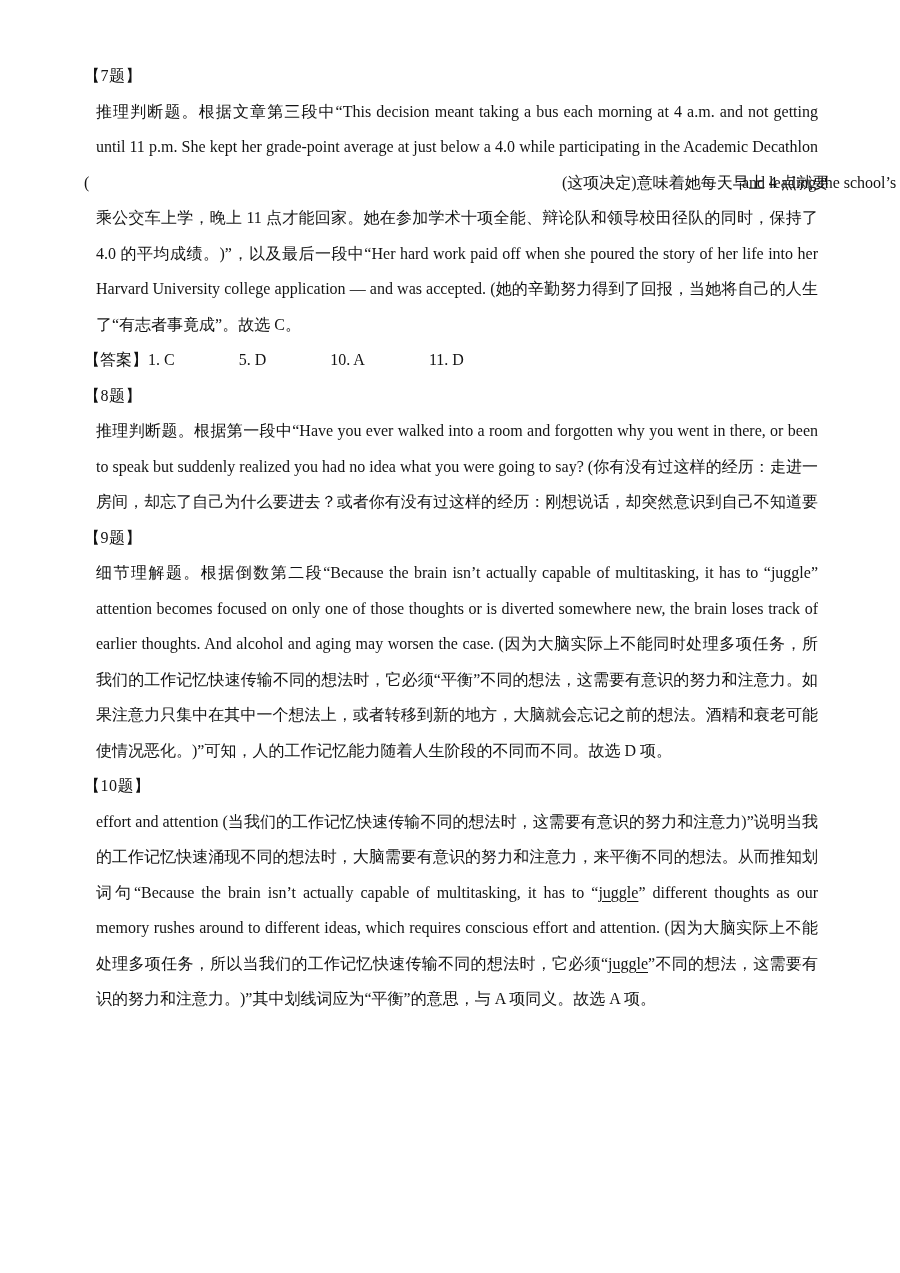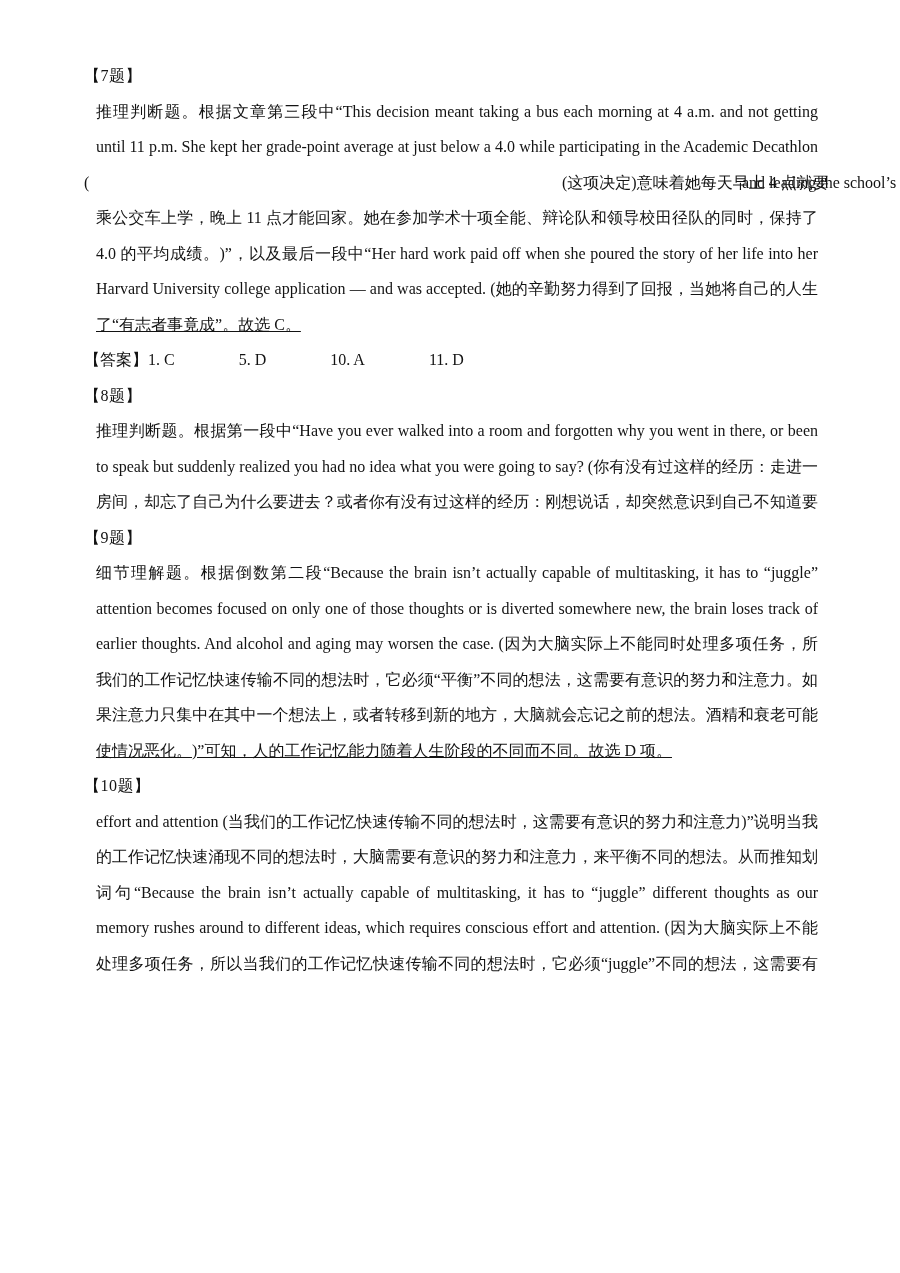--- a/index.html
+++ b/index.html
@@ -29,23 +29,23 @@
   .line{
     text-align:justify;
     text-align-last:justify;
     height:35.5px;
     overflow:hidden;
     margin-left:12px;
   }
   .line.last{
     text-align:left;
     text-align-last:left;
-    text-decoration:underline;
   }
   .u{
+    text-decoration:underline;
     text-underline-offset:3px;
   }
   .answers{
     height:35.5px;
     overflow:hidden;
     text-align:left;
   }
   .answers .ans-item{
     display:inline-block;
     margin-right:64px;
@@ -100,15 +100,16 @@
         <div class="line">果注意力只集中在其中一个想法上，或者转移到新的地方，大脑就会忘记之前的想法。酒精和衰老可能会</div>
         <div class="line last">使情况恶化。)”可知，人的工作记忆能力随着人生阶段的不同而不同。故选 D 项。</div>
       </div>
       <div>
         <div class="sec-header">【10题】</div>
         <div class="line">effort and attention (当我们的工作记忆快速传输不同的想法时，这需要有意识的努力和注意力)”说明当我们</div>
         <div class="line">的工作记忆快速涌现不同的想法时，大脑需要有意识的努力和注意力，来平衡不同的想法。从而推知划线</div>
         <div class="line"><span>词句“Because the brain isn’t actually capable of multitasking, it has to “</span><span class="u">juggle</span><span>” different thoughts as our working</span></div>
         <div class="line">memory rushes around to different ideas, which requires conscious effort and attention. (因为大脑实际上不能同时</div>
         <div class="line"><span>处理多项任务，所以当我们的工作记忆快速传输不同的想法时，它必须“</span><span class="u">juggle</span><span>”不同的想法，这需要有意</span></div>
+        <div class="line last">识的努力和注意力。)”其中划线词应为“平衡”的意思，与 A 项同义。故选 A 项。</div>
       </div>
     </div>
 </div>
 
 </body></html>

